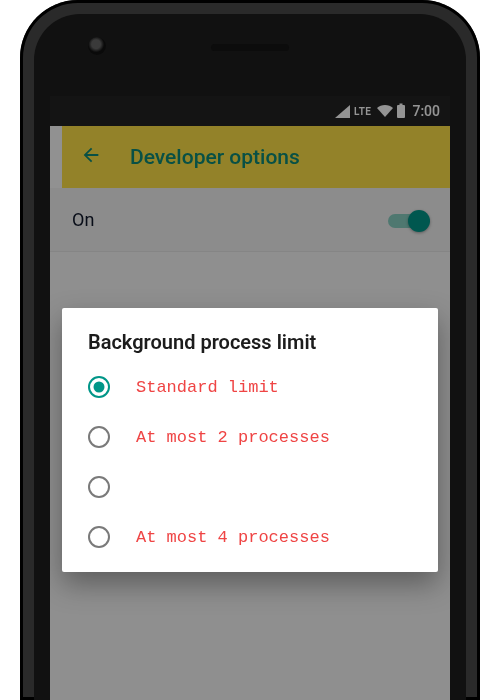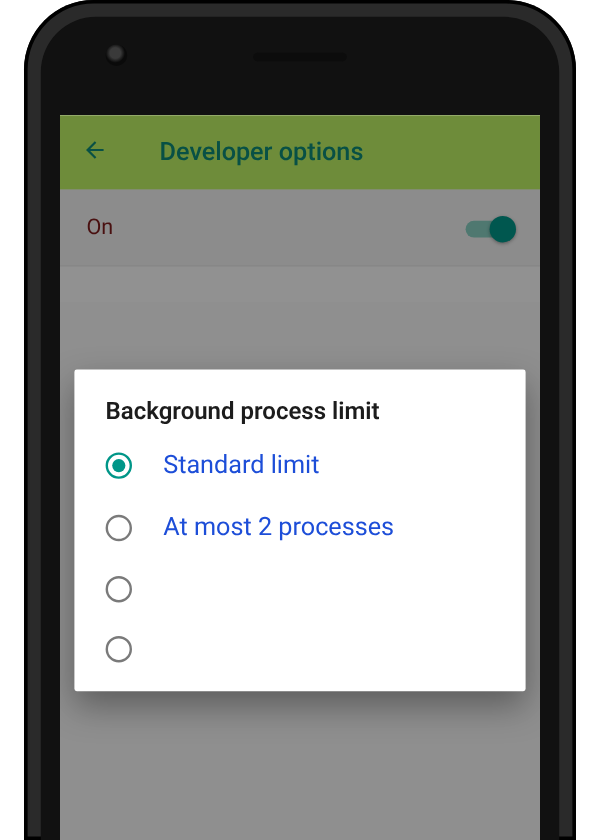--- a/index.html
+++ b/index.html
@@ -64,38 +64,39 @@
       padding: 0 10px;
       font-size: 14px;
       gap: 2px;
     }
     .status-bar .lte { font-size: 10px; font-weight: 600; letter-spacing: 0.5px; margin: 0 3px 0 1px; }
     .signal-icon { display:inline-block; width:0; height:0; border-style:solid; border-width:0 0 13px 15px; border-color:transparent transparent #fff transparent; margin-right:1px;}
     .wifi-icon svg, .batt-icon svg { display:block; }
     .clock { margin-left: 4px; font-weight: 500; }
     .app-bar {
       height: 62px;
-      background: #bef264;
+      background: #fde047;
       display: flex;
       align-items: center;
       padding: 0 18px;
-      gap: 43px;
+      gap: 28px;
+      margin-left: 12px;
     }
     .back-arrow { color: #0e8b77; }
     .app-title { color: #0e8b77; font-size: 21px; font-weight: 500; }
     .toggle-row {
       height: 64px;
       display:flex;
       align-items: center;
       justify-content: space-between;
       padding: 0 22px;
       background: #f1f1f1;
       border-bottom: 1px solid #e5e5e5;
     }
-    .toggle-label { font-size: 18px; color: #7f1d1d; }
+    .toggle-label { font-size: 18px; color: #0f172a; }
     .switch {
       width: 40px; height: 22px; position: relative;
     }
     .switch-track {
       position:absolute; top:5px; left:0; width:36px; height:14px;
       background:#88cfc2; border-radius:8px;
     }
     .switch-thumb {
       position:absolute; top:1px; right:-2px; width:22px; height:22px;
       background:#009688; border-radius:50%;
@@ -133,35 +134,51 @@
       border: 2.5px solid #7a7a7a;
       position: relative;
       flex-shrink: 0;
     }
     .radio.checked { border-color: #009688; }
     .radio.checked::after {
       content:""; position:absolute; left:50%; top:50%;
       width:11px; height:11px; background:#009688; border-radius:50%;
       transform: translate(-50%,-50%);
     }
-    .radio-label { font-size: 21px; color: #1d4ed8; }
+    .radio-label { font-size: 17px; color: #ef4444; font-family: Liberation Mono, monospace; }
     .backdrop-below { position:absolute; left:0; right:0; top:156px; bottom:0; background:#f6f6f6; }
   </style>
 </head>
 <body>
 
 <div class="phone-frame">
   <div class="phone-body"></div>
   <div class="phone-inner"></div>
   <div class="speaker"></div>
   <div class="camera"></div>
 </div>
 
 <div class="screen">
 
+  <div class="status-bar">
+    <span class="signal-icon"></span>
+    <span class="lte">LTE</span>
+    <span class="wifi-icon">
+      <svg width="18" height="14" viewBox="0 0 18 14">
+          <path d="M9 13 L1 4 C5 0 13 0 17 4 Z" fill="#fff"></path>
+        </svg>
+    </span>
+    <span class="batt-icon">
+      <svg width="10" height="16" viewBox="0 0 10 16">
+          <rect x="1" y="2" width="8" height="13" rx="1" fill="#fff"></rect>
+          <rect x="3.5" y="0.5" width="3" height="2" fill="#fff"></rect>
+        </svg>
+    </span>
+    <span class="clock">7:00</span>
+  </div>
 
   <div class="app-bar">
     <span class="back-arrow">
       <svg width="22" height="22" viewBox="0 0 24 24">
           <path d="M20 11H7.8l5.6-5.6L12 4l-8 8 8 8 1.4-1.4L7.8 13H20z" fill="currentColor"></path>
         </svg>
     </span>
     <span class="app-title">Developer options</span>
   </div>
 
@@ -186,17 +203,18 @@
         </div>
         <div class="radio-item">
           <span class="radio"></span>
           <span class="radio-label">At most 2 processes</span>
         </div>
         <div class="radio-item">
           <span class="radio"></span>
         </div>
         <div class="radio-item">
           <span class="radio"></span>
+          <span class="radio-label">At most 4 processes</span>
         </div>
       </div>
   </div>
 
 </div>
 
 </body></html>

